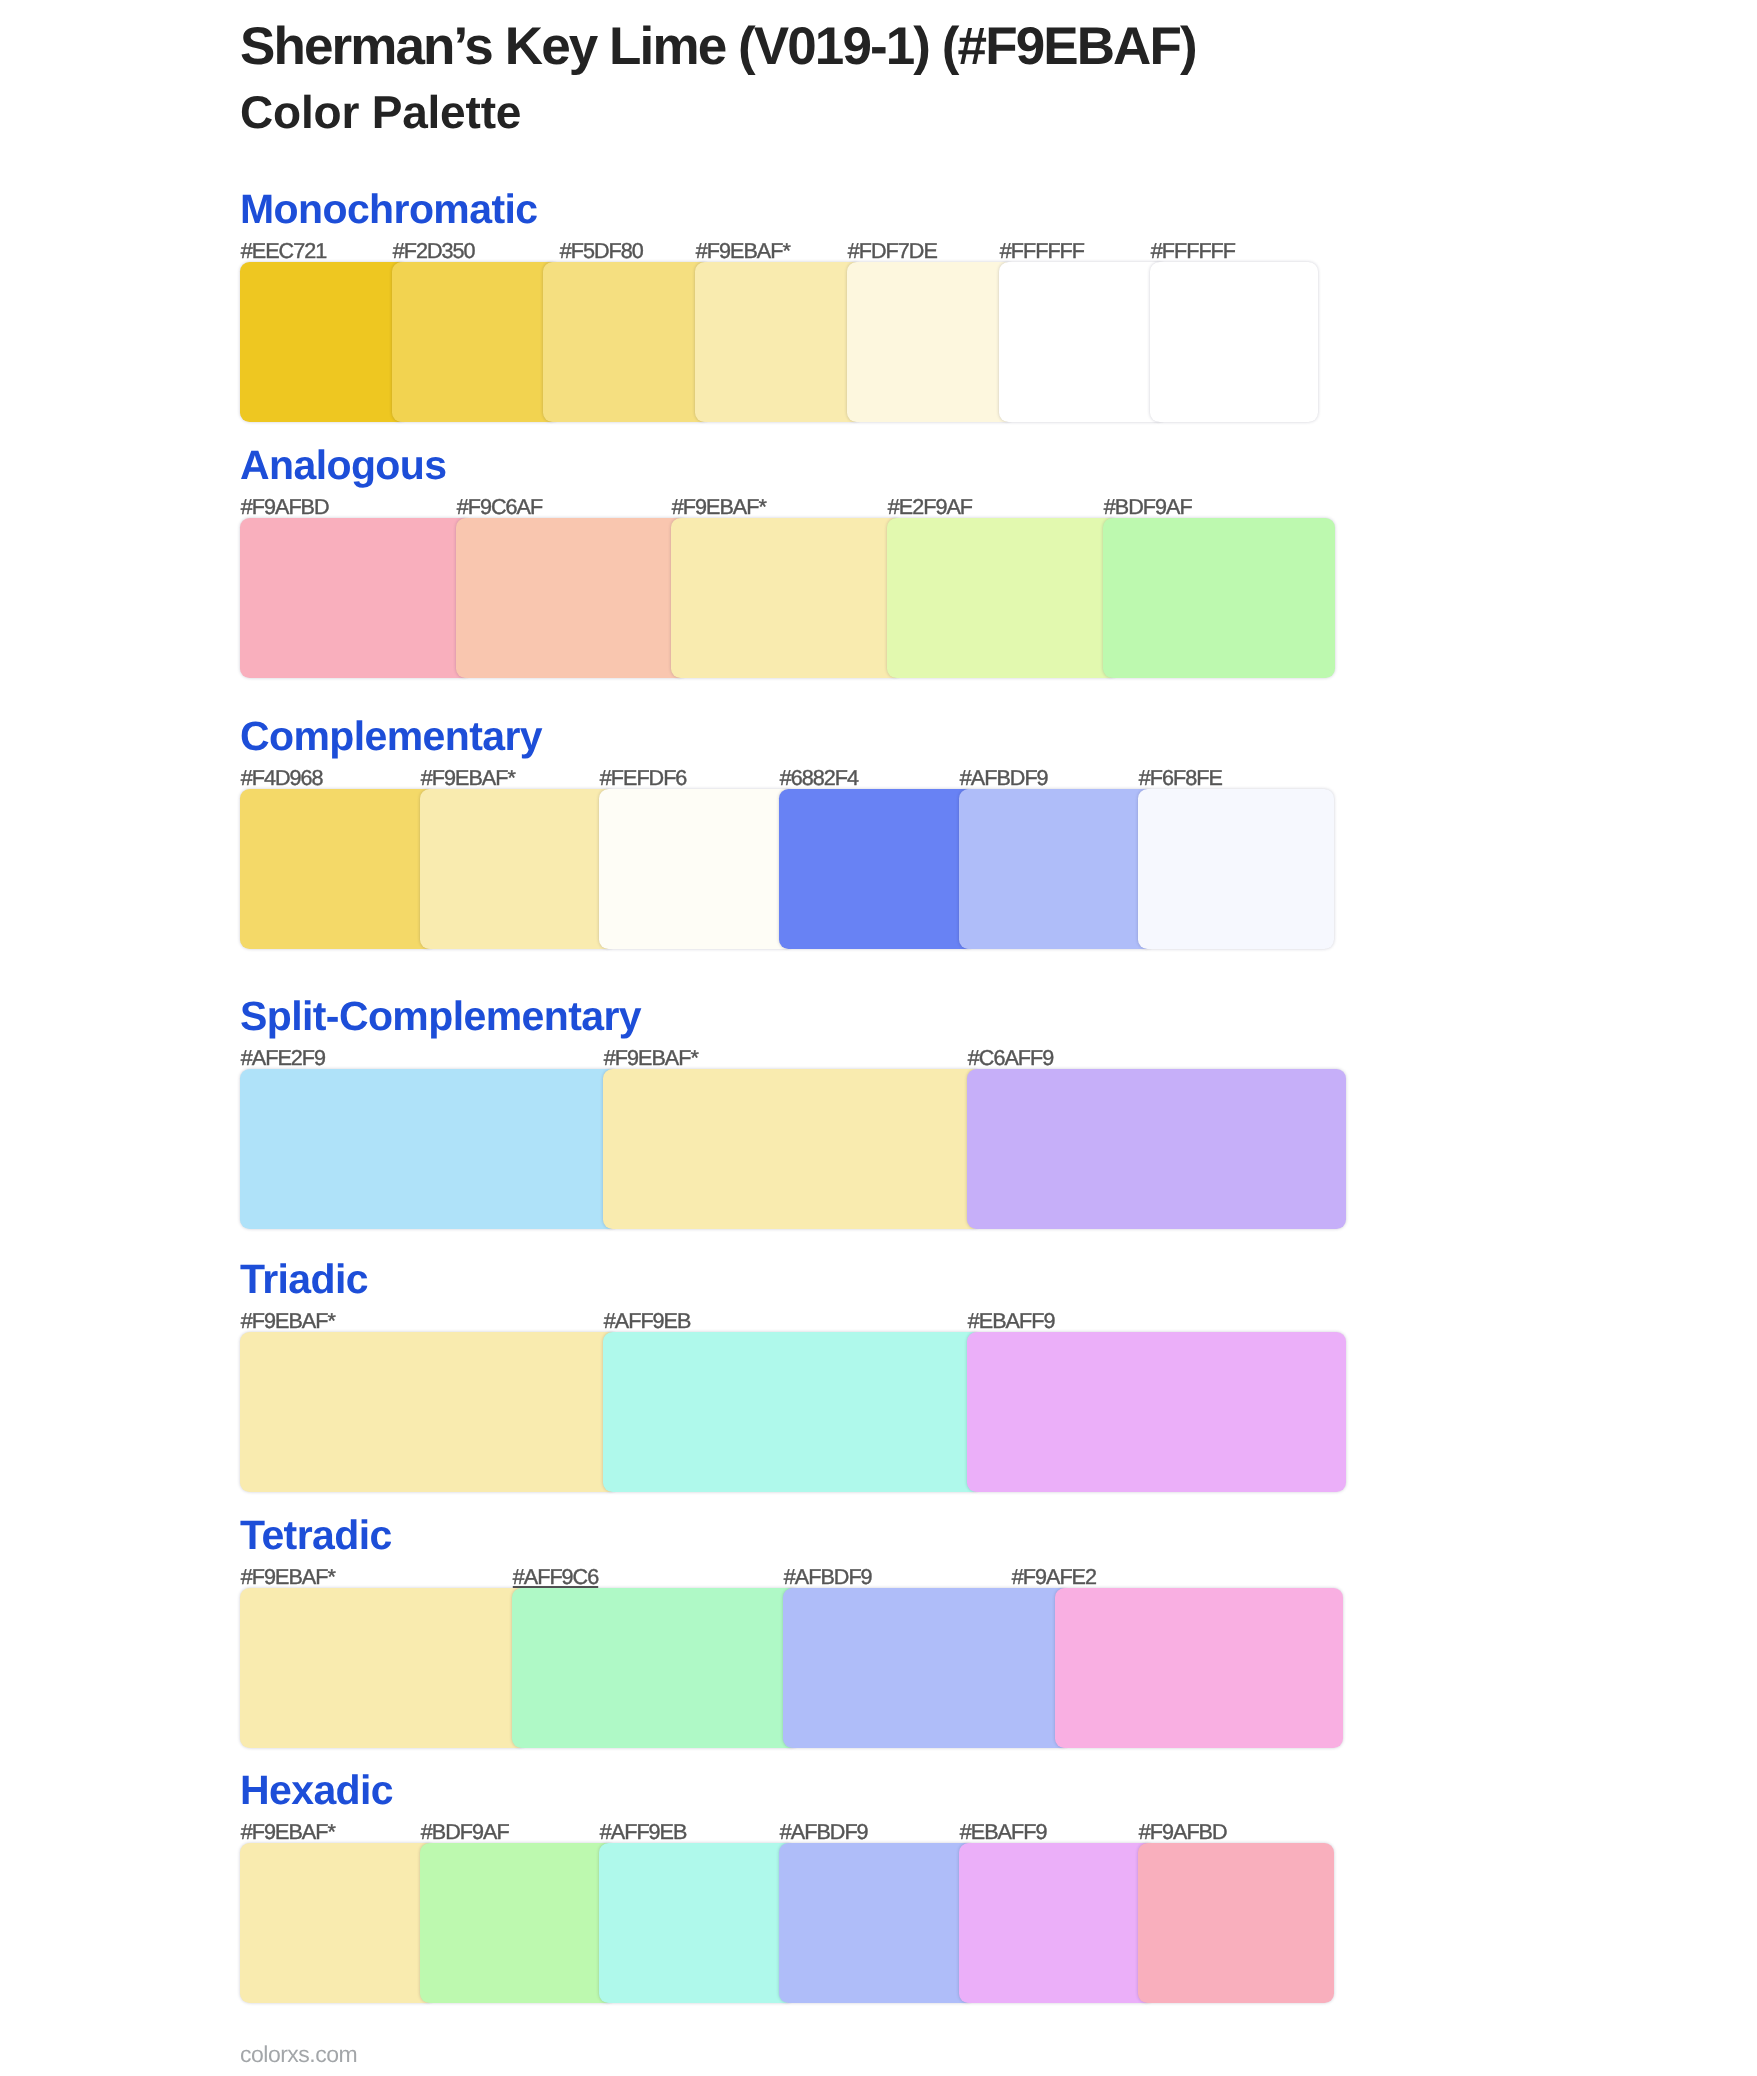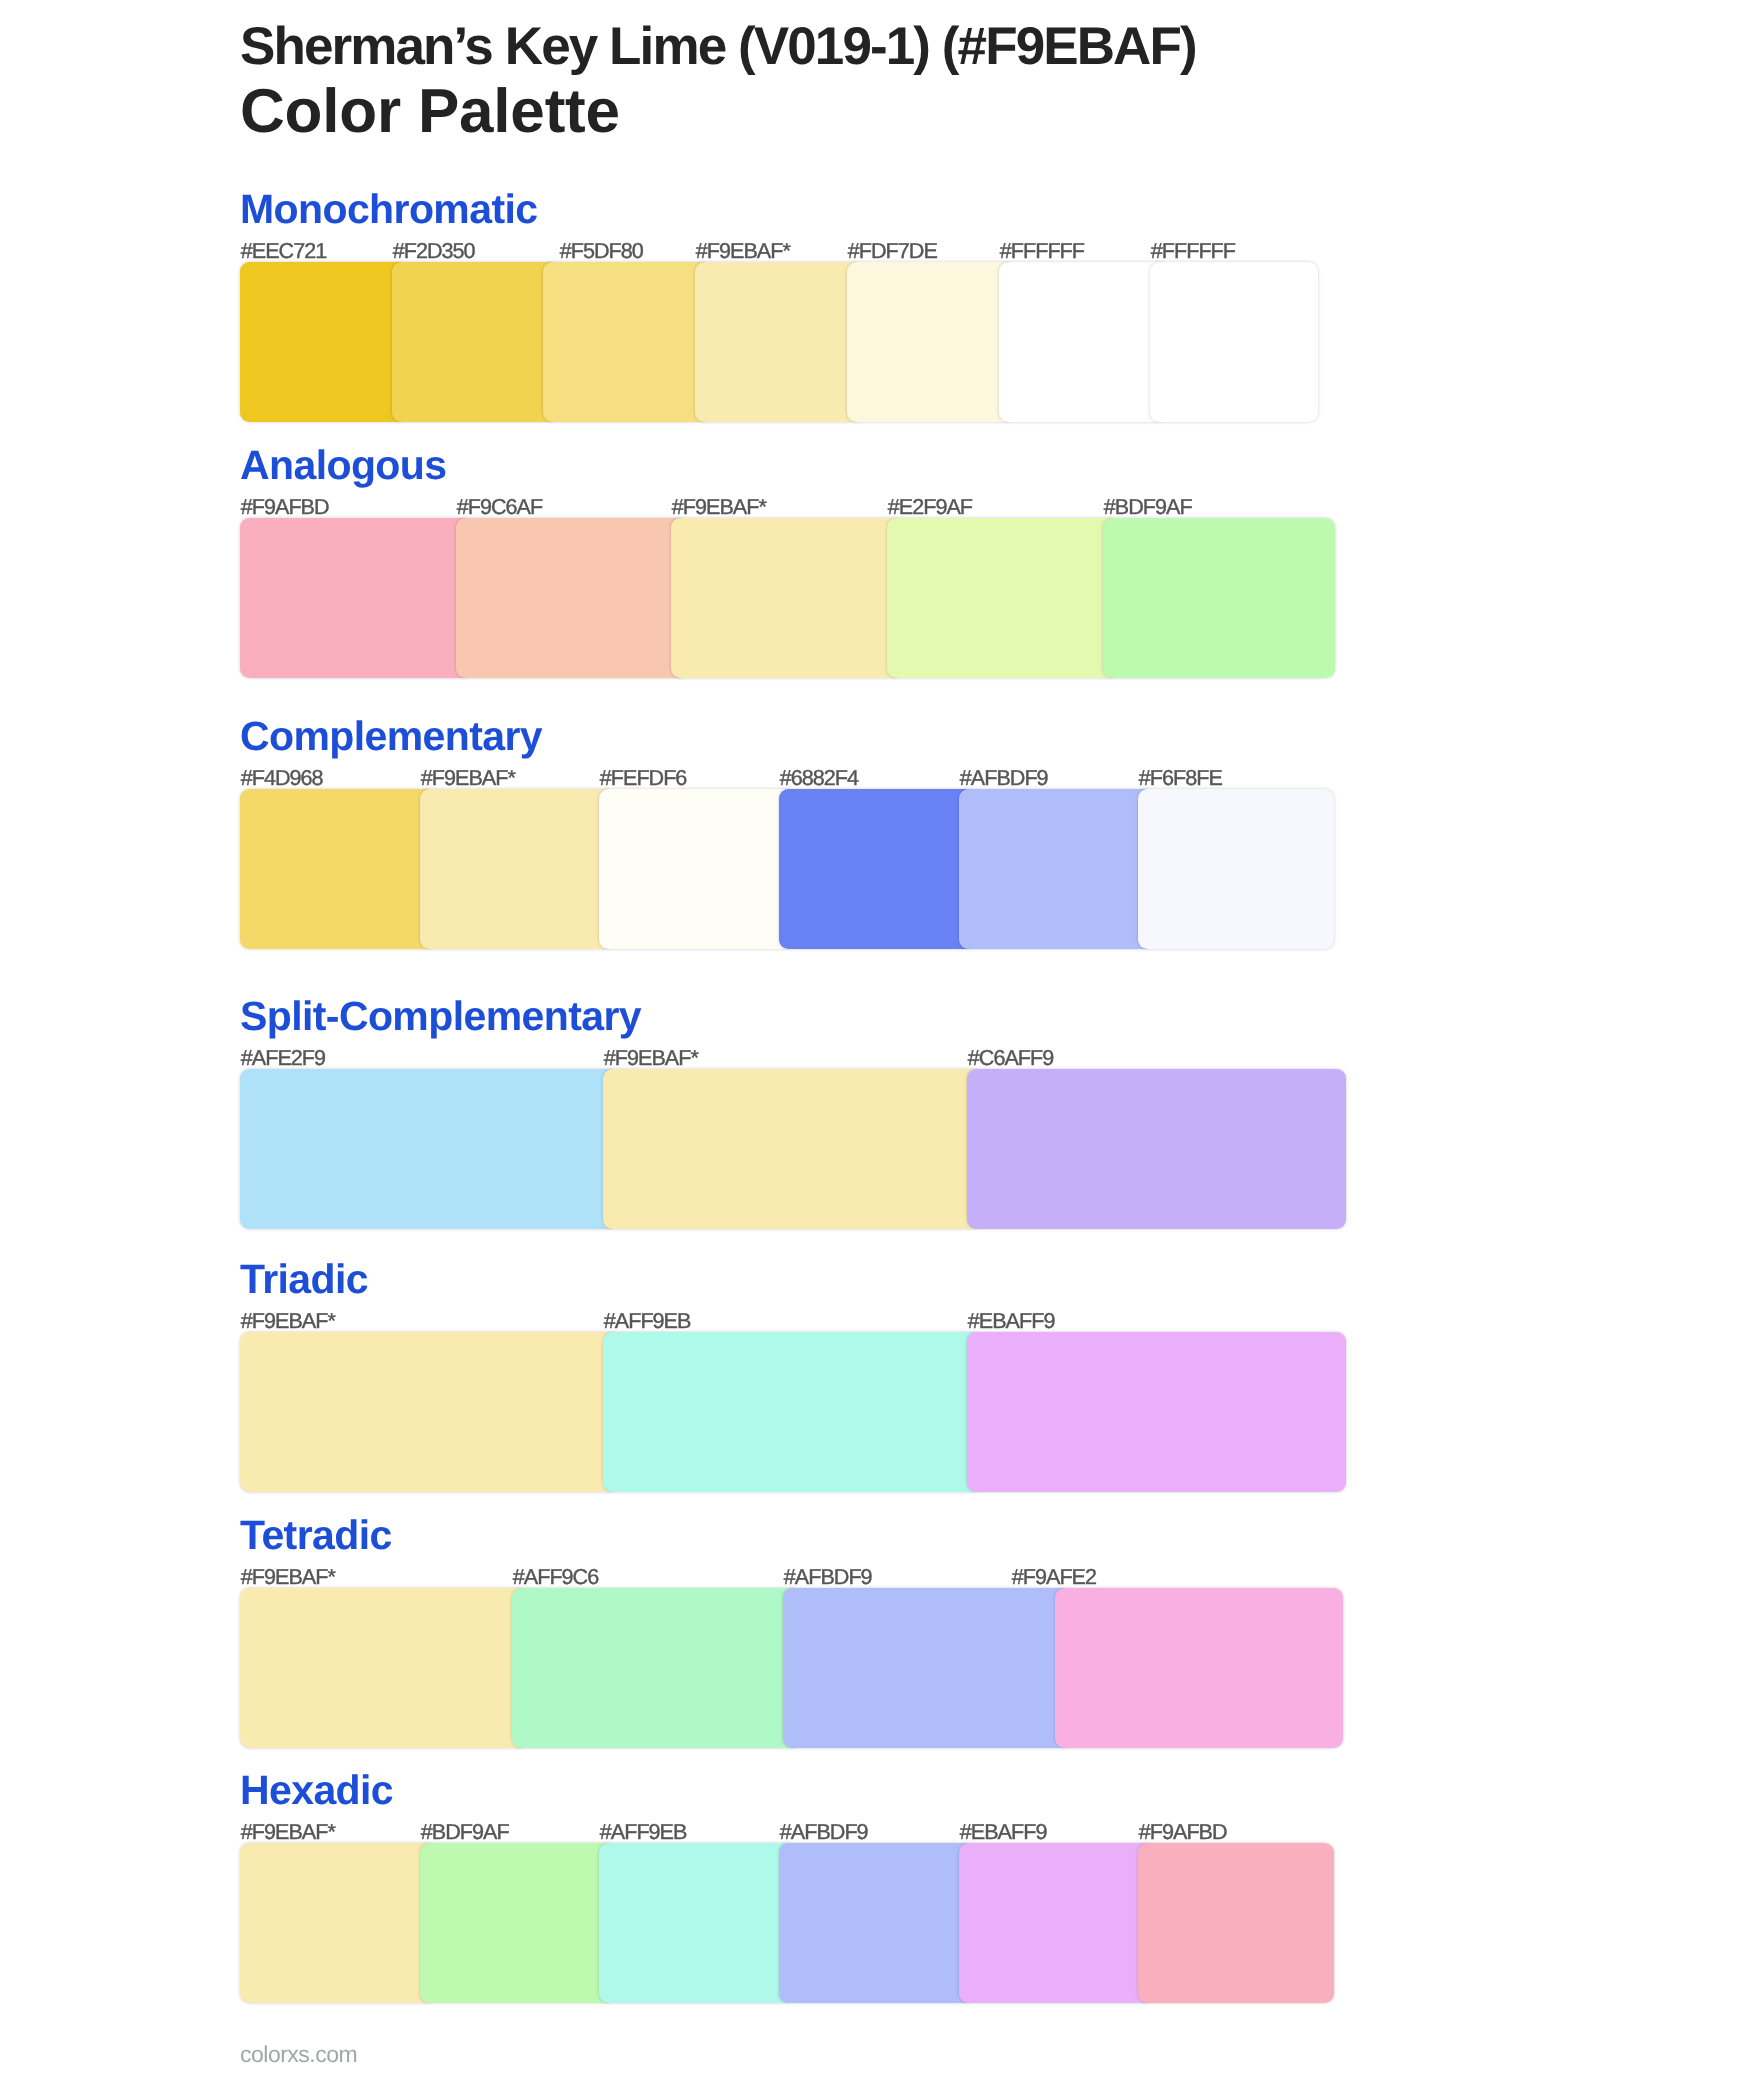--- a/index.html
+++ b/index.html
@@ -18,21 +18,21 @@
 
   
   .title-block { position:absolute; left:240px; top:0; }
   .title-line {
     position:absolute; left:0;
     font-weight:700;
     color:#232323;
     white-space:nowrap;
   }
   .title-line.l1 { top:15px; font-size:53px; letter-spacing:-1.9px; line-height:64px; }
-  .title-line.l2 { top:80px; font-size:62px; letter-spacing:-0.2px; line-height:64px; }
+  .title-line.l2 { top:80px; font-size:46px; letter-spacing:-0.2px; line-height:64px; }
 
   
   .section { position:absolute; left:240px; width:1078px; }
   .sec-title {
     position:absolute; left:0; bottom:32px;
     font-size:41px; font-weight:700; color:#1d4ed8;
     letter-spacing:-0.6px; line-height:41px;
     white-space:nowrap;
   }
   .labels { position:absolute; left:0; bottom:0px; width:1078px; height:21.6px;text-align:right; }
@@ -154,21 +154,21 @@
         <div class="sw" style="left: 0px; width: 379px; z-index: 1; background: rgb(249, 235, 175);"></div>
         <div class="sw" style="left: 363px; width: 379px; z-index: 2; background: rgb(175, 249, 235);"></div>
         <div class="sw" style="left: 727px; width: 379px; z-index: 3; background: rgb(235, 175, 249);"></div>
       </div>
   </div>
 
   <div class="section" id="sec-5" style="top:1588px">
     <div class="sec-title">Tetradic</div>
     <div class="labels">
         <div class="hexlabel" style="left: 0px;">#F9EBAF*</div>
-        <div class="hexlabel" style="left: 272px;">#AFF9C6</div>
+        <div class="hexlabel" style="left: 272px; text-decoration: underline;">#AFF9C6</div>
         <div class="hexlabel" style="left: 543px;">#AFBDF9</div>
         <div class="hexlabel" style="left: 771px;">#F9AFE2</div>
       </div>
     <div class="swatches">
         <div class="sw" style="left: 0px; width: 288px; z-index: 1; background: rgb(249, 235, 175);"></div>
         <div class="sw" style="left: 272px; width: 288px; z-index: 2; background: rgb(175, 249, 198);"></div>
         <div class="sw" style="left: 543px; width: 288px; z-index: 3; background: rgb(175, 189, 249);"></div>
         <div class="sw" style="left: 815px; width: 288px; z-index: 4; background: rgb(249, 175, 226);"></div>
       </div>
   </div>

